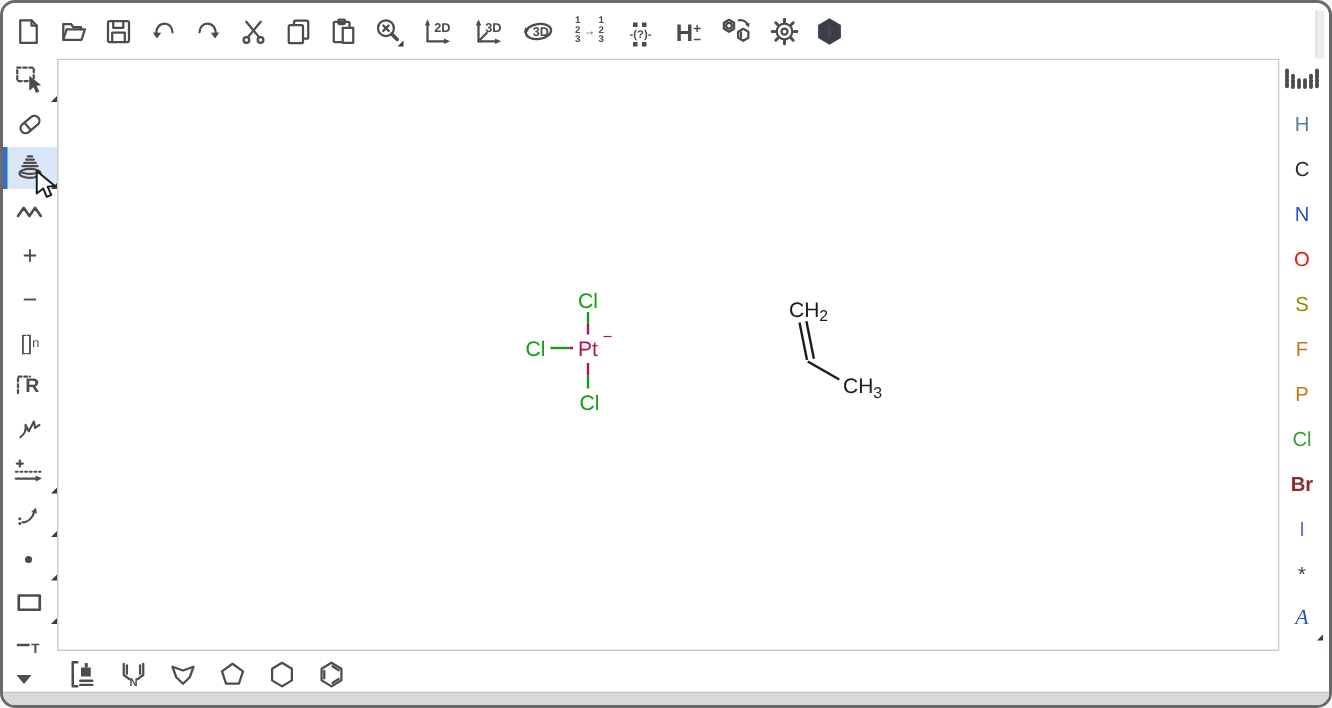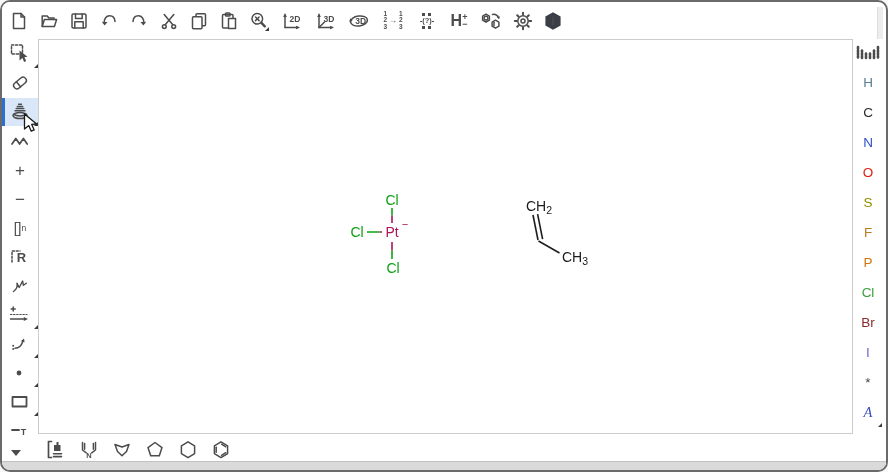--- a/index.html
+++ b/index.html
@@ -5,21 +5,21 @@
   html,body{margin:0;padding:0;background:#f6f7f8;font-family:"Liberation Sans","DejaVu Sans",sans-serif;}
   .window{
     position:relative;width:888px;height:472px;box-sizing:border-box;
     background:#ffffff;border:2px solid #6a6a6a;border-radius:10px;overflow:hidden;
   }
   
   .top-toolbar{
     position:absolute;top:0;left:0;height:37px;right:10px;
     display:flex;align-items:center;gap:10px;padding-left:7px;background:#fff;z-index:5;
   }
-  .tb-btn{width:20px;height:20px;flex:0 0 auto;display:flex;align-items:center;justify-content:center;position:relative;cursor:pointer;}
+  .tb-btn{width:20px;height:20px;flex:0 0 auto;display:flex;align-items:flex-end;justify-content:center;position:relative;cursor:pointer;}
   .tb-btn.wide{width:24px;}
   svg.ic{stroke:#4c4c4c;fill:none;stroke-width:1.5;stroke-linecap:round;stroke-linejoin:round;display:block;}
   svg.ic .fill{fill:#4c4c4c;stroke:none;}
   svg.ic text{stroke:none;fill:#4c4c4c;font-family:"Liberation Sans",sans-serif;font-weight:bold;}
   .dd{position:absolute;right:0;bottom:0;width:0;height:0;border-left:4px solid transparent;border-bottom:4px solid #3b3b3b;}
   .map-icon{display:flex;align-items:center;gap:2px;color:#4c4c4c;font-weight:bold;}
   .map-icon .col{display:flex;flex-direction:column;}
   .map-icon .col div{font-size:6.5px;line-height:6.5px;text-align:center;}
   .map-icon .arr{font-size:8px;line-height:8px;}
   .lp-icon{display:flex;flex-direction:column;align-items:center;color:#4c4c4c;}
@@ -398,21 +398,21 @@
     </div>
 
     <div class="el-btn" style="color: rgb(91, 126, 150);">H</div>
     <div class="el-btn" style="color: rgb(43, 43, 43);">C</div>
     <div class="el-btn" style="color: rgb(48, 80, 200);">N</div>
     <div class="el-btn" style="color: rgb(225, 27, 15);">O</div>
     <div class="el-btn" style="color: rgb(143, 143, 0);">S</div>
     <div class="el-btn" style="color: rgb(189, 122, 30);">F</div>
     <div class="el-btn" style="color: rgb(208, 118, 15);">P</div>
     <div class="el-btn" style="color: rgb(59, 160, 59);">Cl</div>
-    <div class="el-btn" style="color: rgb(138, 43, 43);">Br</div>
+    <div class="el-btn" style="color: rgb(138, 43, 43); font-weight: bold;">Br</div>
     <div class="el-btn" style="color: rgb(119, 103, 209);">I</div>
     <div class="el-btn" style="color: rgb(68, 68, 68);">*</div>
     <div class="el-btn italic" style="color: rgb(58, 80, 192);">
       <span>A</span>
       <span class="dd"></span>
     </div>
   </div>
 
   <div class="right-gutter"></div>
 

